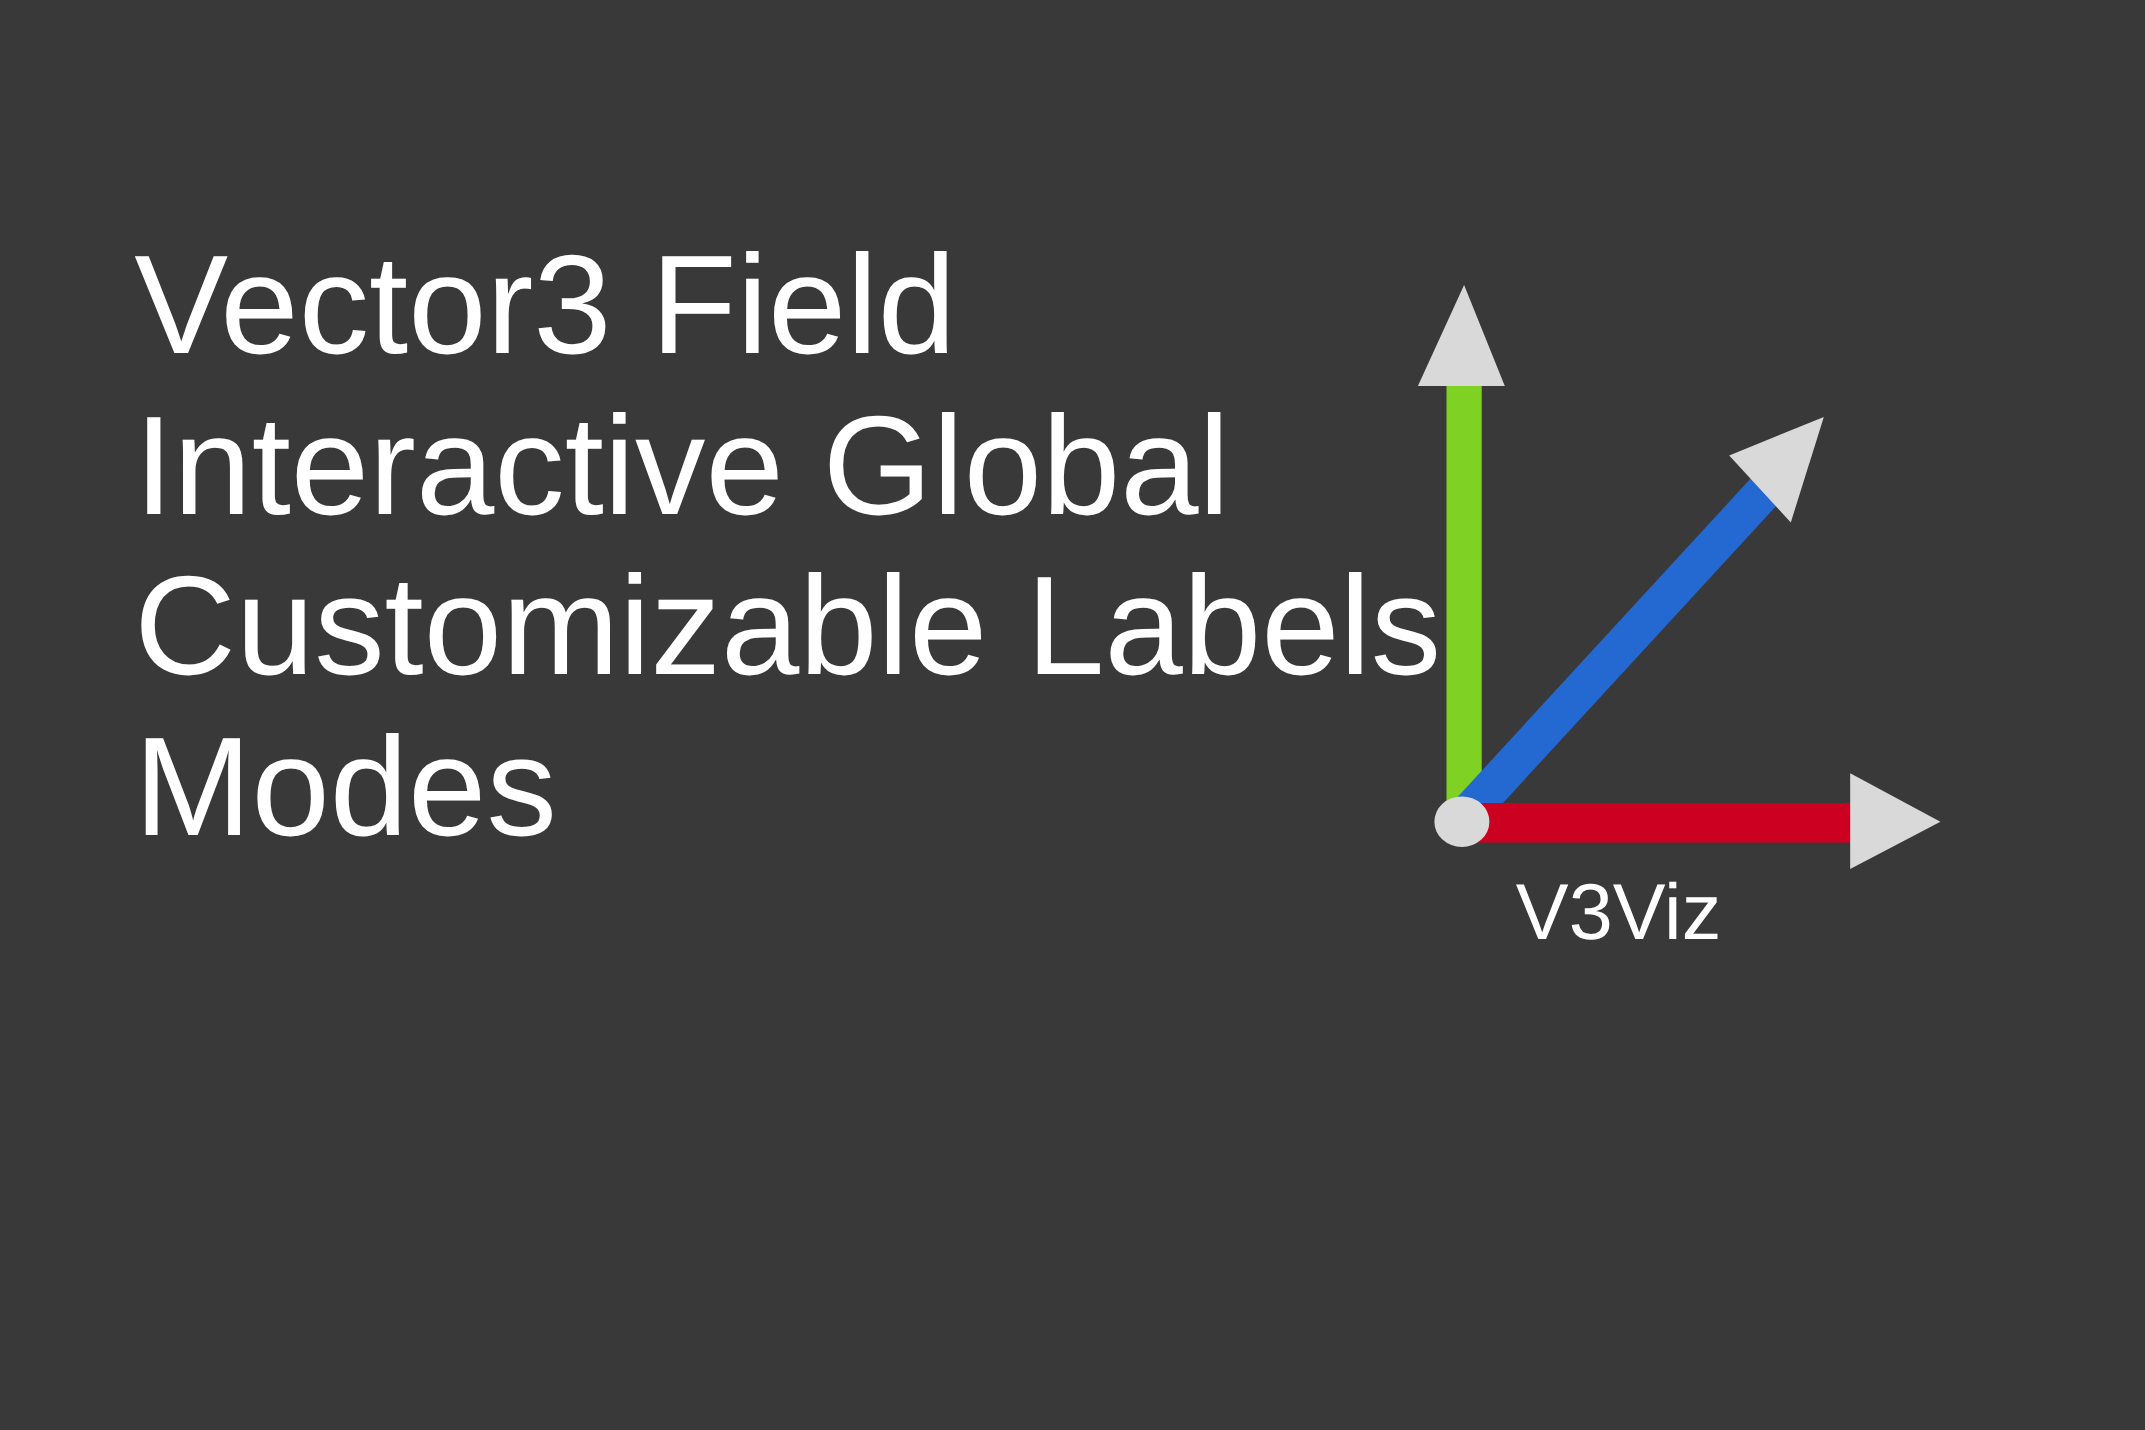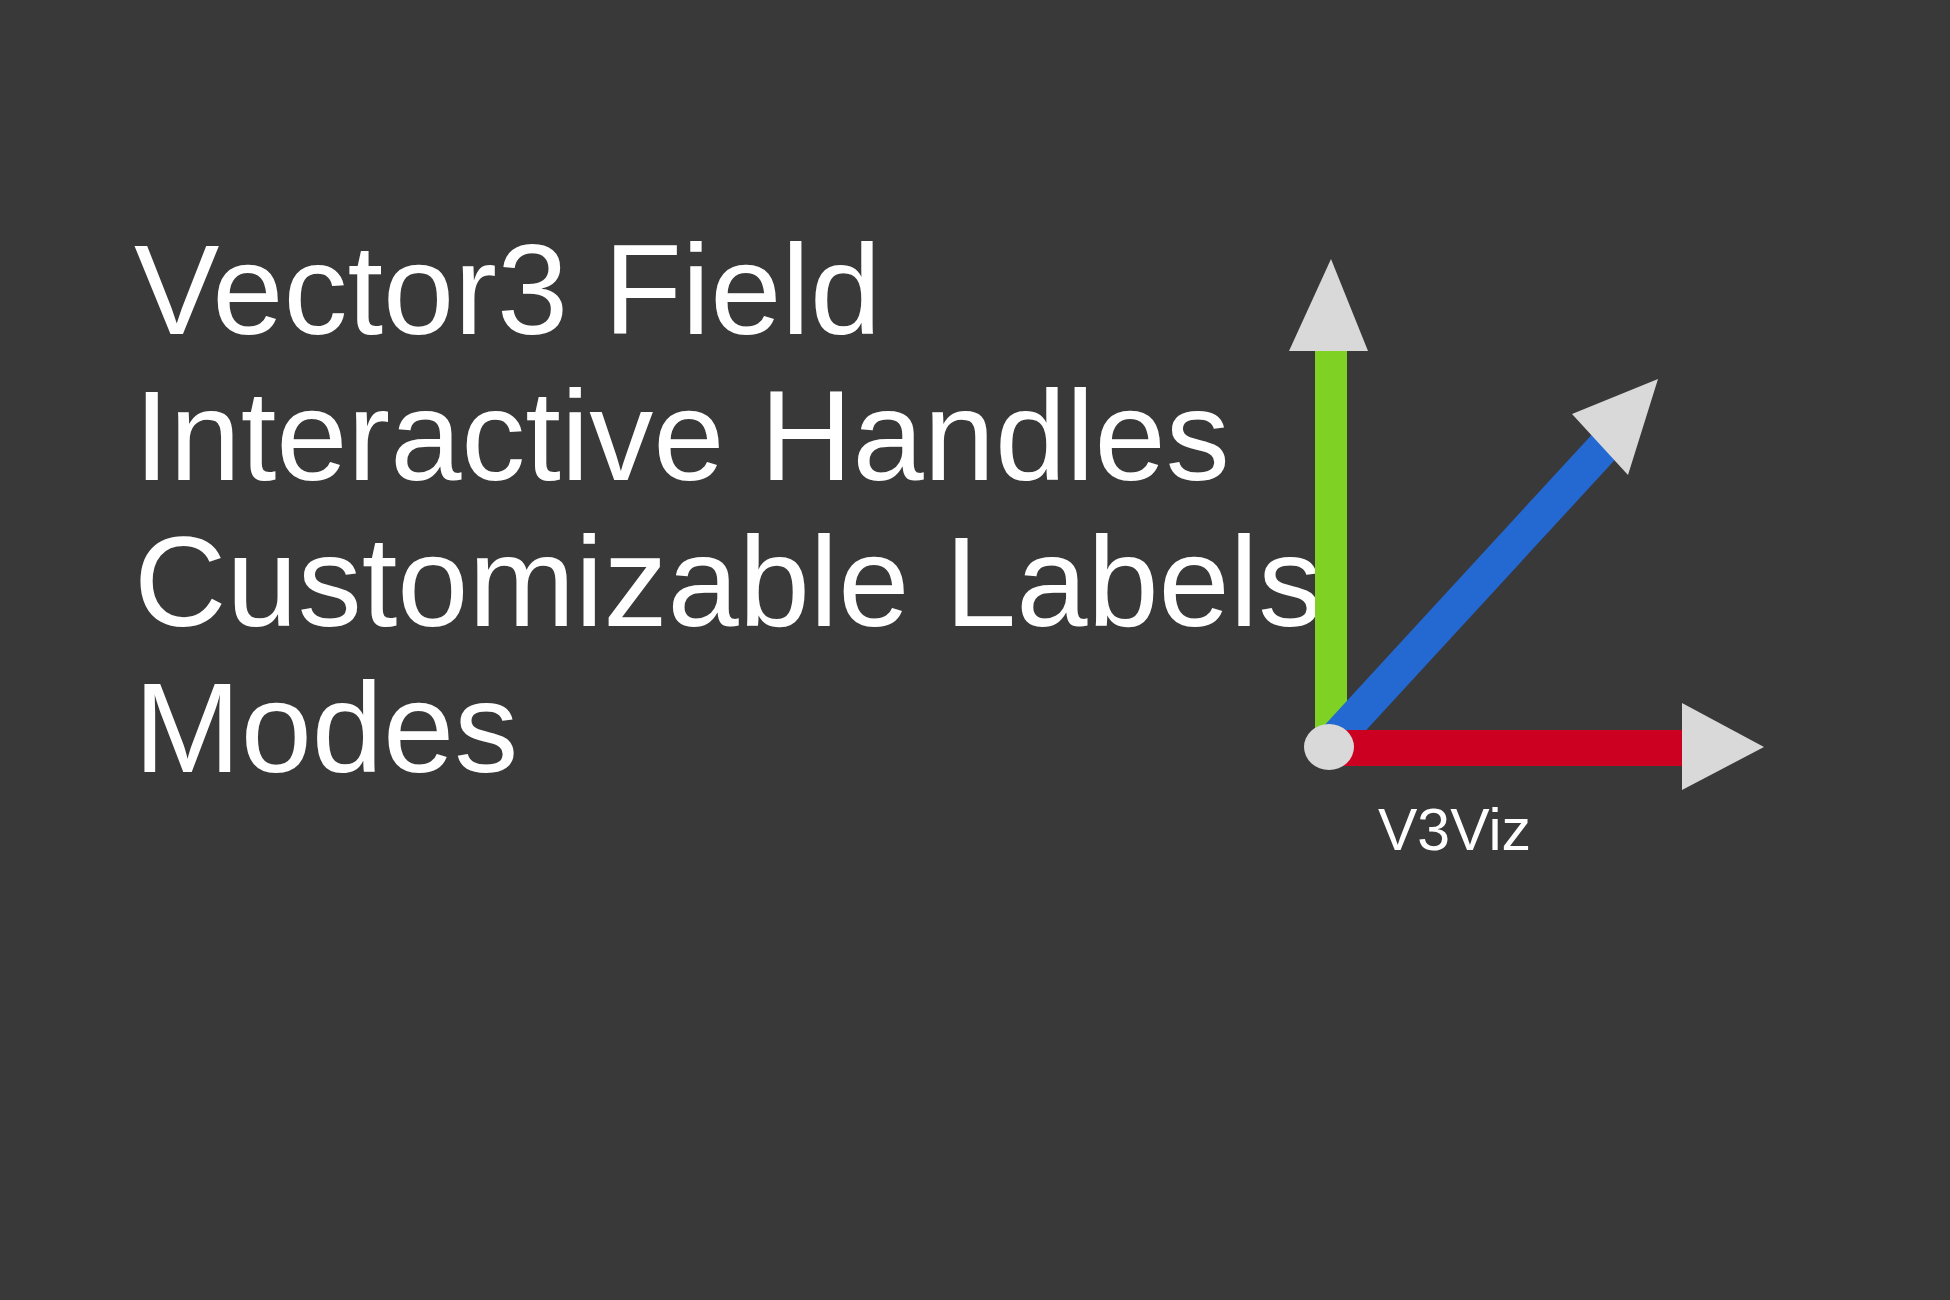--- a/index.html
+++ b/index.html
@@ -1,27 +1,27 @@
 <!DOCTYPE html>
 <html><head>
 <meta charset="utf-8">
 <style>
   html,body{margin:0;padding:0;}
   body{width:1950px;height:1300px;background:#3a393a;overflow:hidden;position:relative;font-family:"Liberation Sans",sans-serif;}
-  .features{position:absolute;left:122px;top:205px;margin:12px;padding:0;list-style:none;}
+  .features{position:absolute;left:122px;top:205px;margin:0;padding:0;list-style:none;}
   .features li{color:#ffffff;font-size:128px;line-height:146px;height:146px;white-space:nowrap;}
   .logo{position:absolute;left:0;top:0;width:1950px;height:1300px;}
-  .logo-text{position:absolute;left:1378px;top:780px;color:#ffffff;font-size:59px;line-height:100px;white-space:nowrap;}
+  .logo-text{position:absolute;left:1378px;top:780px;color:#ffffff;font-size:72px;line-height:100px;white-space:nowrap;}
 </style>
 </head>
 <body>
 
 <ul class="features">
   <li>Vector3 Field</li>
-  <li>Interactive Handles</li>
+  <li>Interactive Global</li>
   <li>Customizable Labels</li>
   <li>Modes</li>
 </ul>
 
 <svg class="logo" viewBox="0 0 1950 1300" xmlns="http://www.w3.org/2000/svg">
 
   <rect x="1315" y="345" width="32" height="400" fill="#7fd223"></rect>
   <polygon points="1289,351 1331,259 1368,351" fill="#d9d9d9"></polygon>
 
   <line x1="1334" y1="740" x2="1610" y2="440" stroke="#2468d2" stroke-width="34"></line>

